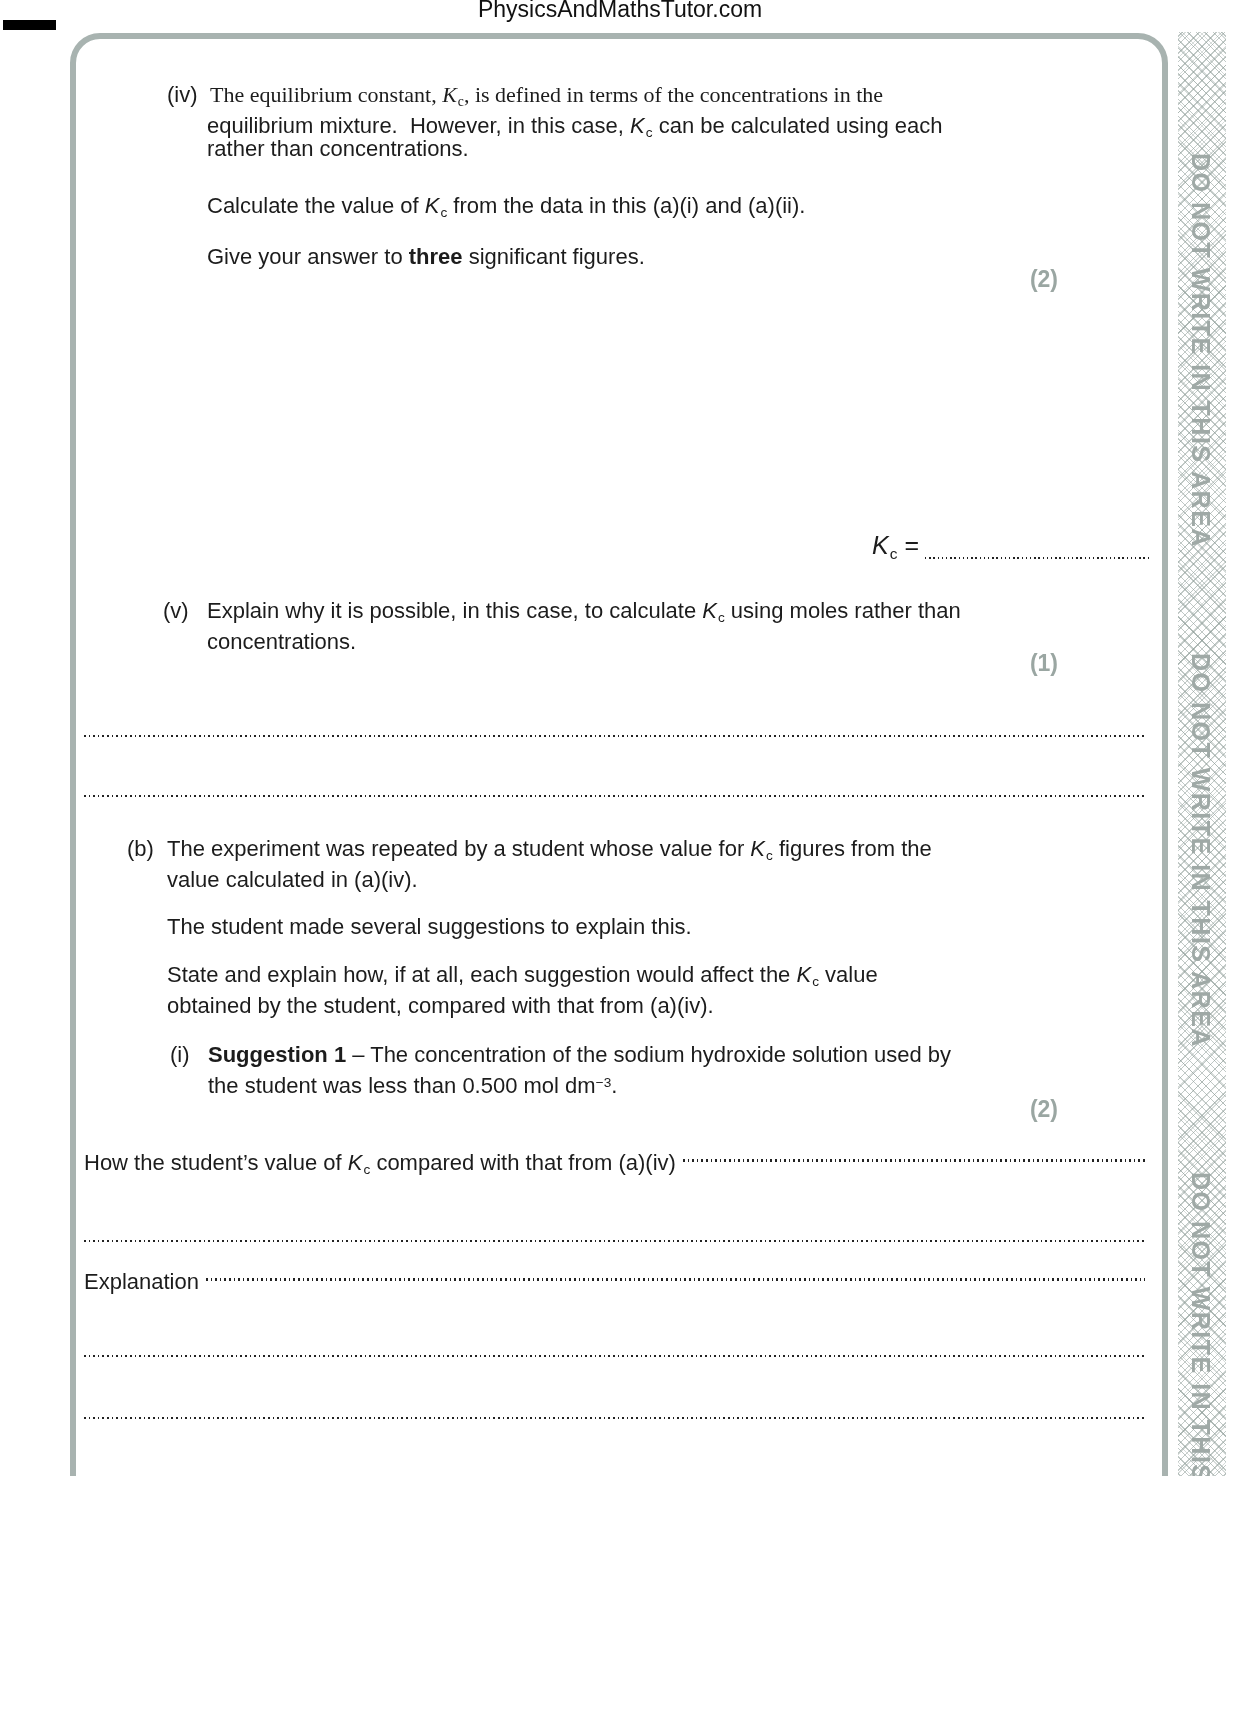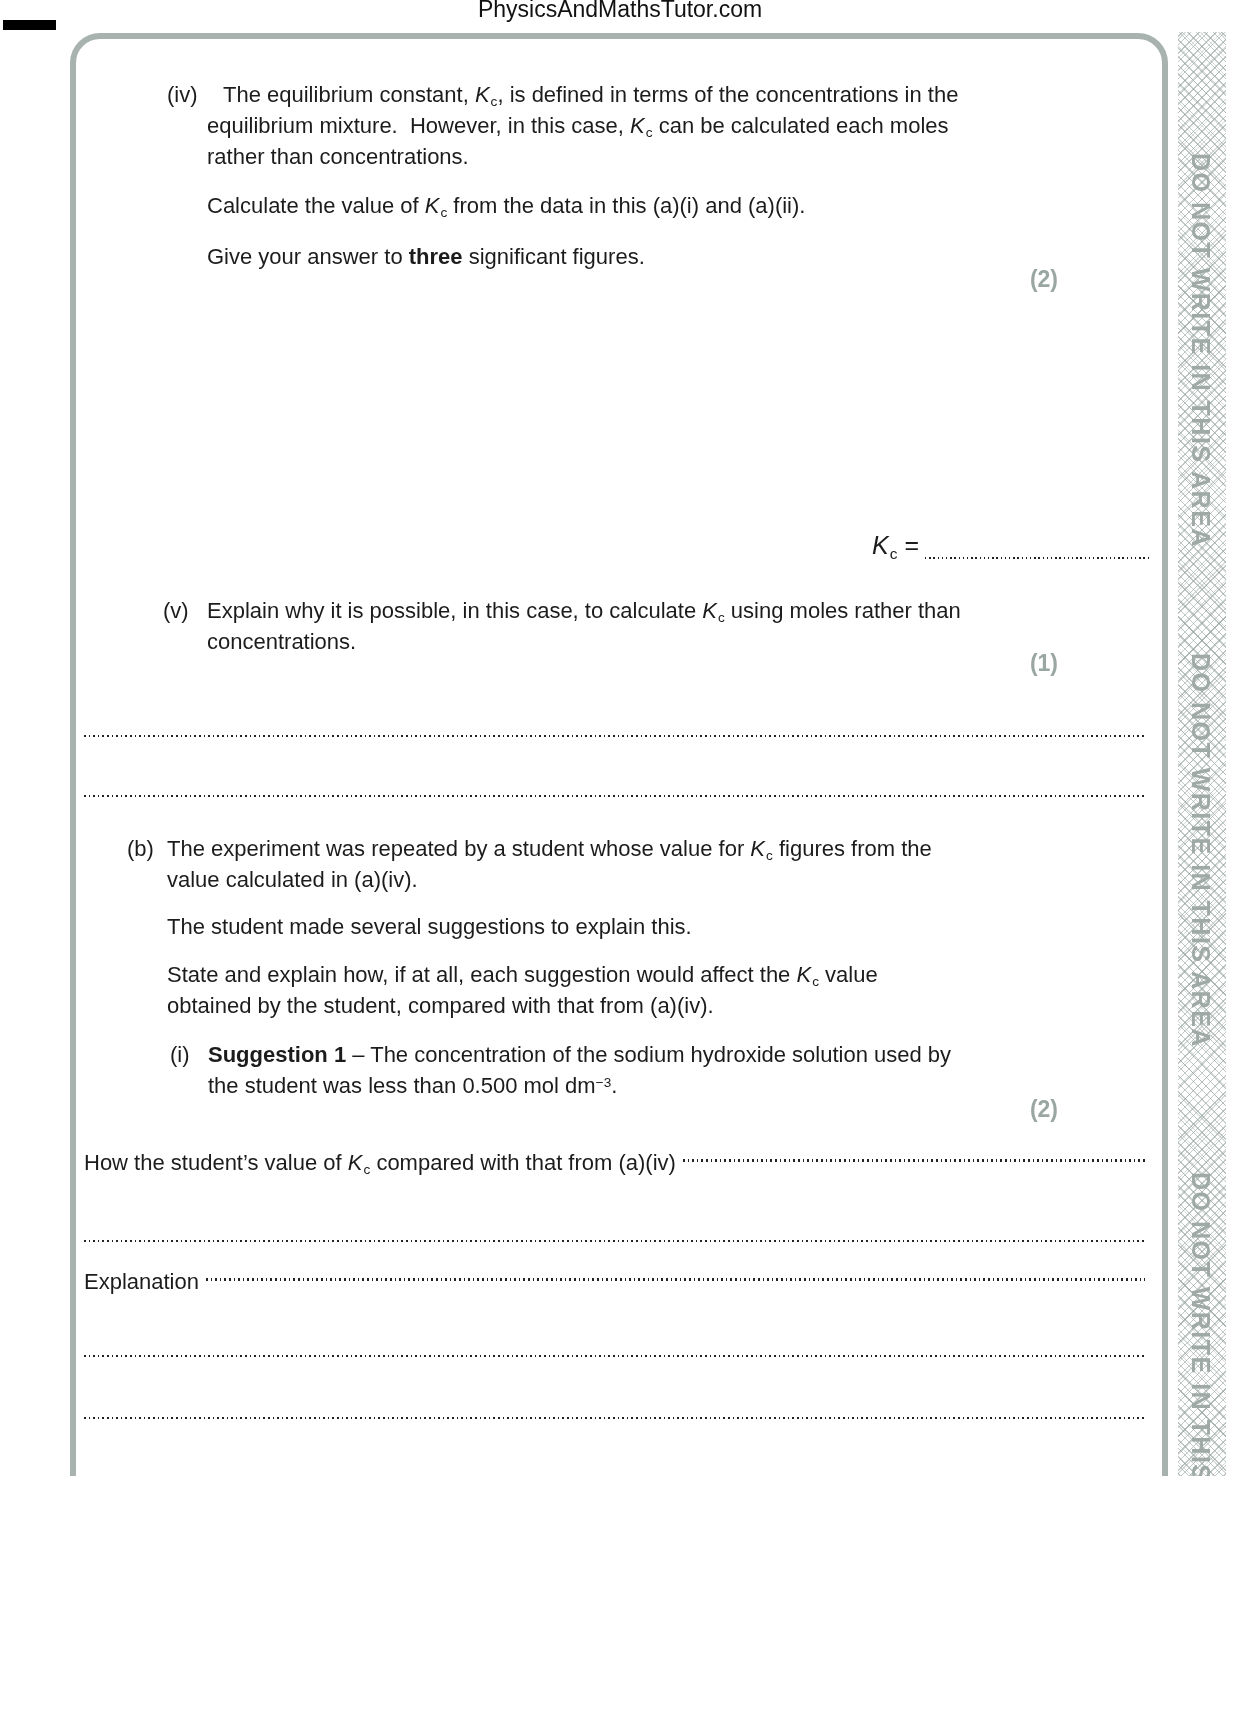--- a/index.html
+++ b/index.html
@@ -46,23 +46,23 @@
   <div class="hdr">PhysicsAndMathsTutor.com</div>
 
   <div class="qbox"></div>
 
   <div class="pattern"></div>
   <div class="vtext" style="top:153px;">DO NOT WRITE IN THIS AREA</div>
   <div class="vtext" style="top:653px;">DO NOT WRITE IN THIS AREA</div>
   <div class="vtext" style="top:1172px;">DO NOT WRITE IN THIS AREA</div>
 
   <div class="txt" style="left:167px;top:82px;">(iv)</div>
-  <div class="txt" style="left:223px;top:82px;"><span>The equilibrium constant, </span><span class="seg-i">K</span><span class="seg-sub">c</span><span>, is defined in terms of the concentrations in the</span></div>
-  <div class="txt" style="left:207px;top:113px;"><span>equilibrium mixture.&nbsp; However, in this case, </span><span class="seg-i">K</span><span class="seg-sub">c</span><span> can be calculated each moles</span></div>
-  <div class="txt" style="left:207px;top:144px;text-align:center;"><span>rather than concentrations.</span></div>
+  <div class="txt" style="left:210px;top:82px;font-family:Liberation Serif, serif;"><span>The equilibrium constant, </span><span class="seg-i">K</span><span class="seg-sub">c</span><span>, is defined in terms of the concentrations in the</span></div>
+  <div class="txt" style="left:207px;top:113px;"><span>equilibrium mixture.&nbsp; However, in this case, </span><span class="seg-i">K</span><span class="seg-sub">c</span><span> can be calculated using each</span></div>
+  <div class="txt" style="left:207px;top:136px;text-align:center;"><span>rather than concentrations.</span></div>
   <div class="txt" style="left:207px;top:193px;"><span>Calculate the value of </span><span class="seg-i">K</span><span class="seg-sub">c</span><span> from the data in this (a)(i) and (a)(ii).</span></div>
   <div class="txt" style="left:207px;top:244px;"><span>Give your answer to </span><span class="seg-b">three</span><span> significant figures.</span></div>
   <div class="marks" style="top:266px;">(2)</div>
 
   <div class="txt" style="left:872px;top:532px;font-size:25px;"><span class="seg-i">K</span><span class="seg-sub">c</span><span> = </span></div>
   <div class="dots" style="position:absolute;left:925px;top:557px;width:225px;height:2px;
        background:repeating-linear-gradient(90deg,#222 0 1.4px,transparent 1.4px 4.2px);"></div>
 
   <div class="txt" style="left:163px;top:598px;">(v)</div>
   <div class="txt" style="left:207px;top:598px;"><span>Explain why it is possible, in this case, to calculate </span><span class="seg-i">K</span><span class="seg-sub">c</span><span> using moles rather than</span></div>

